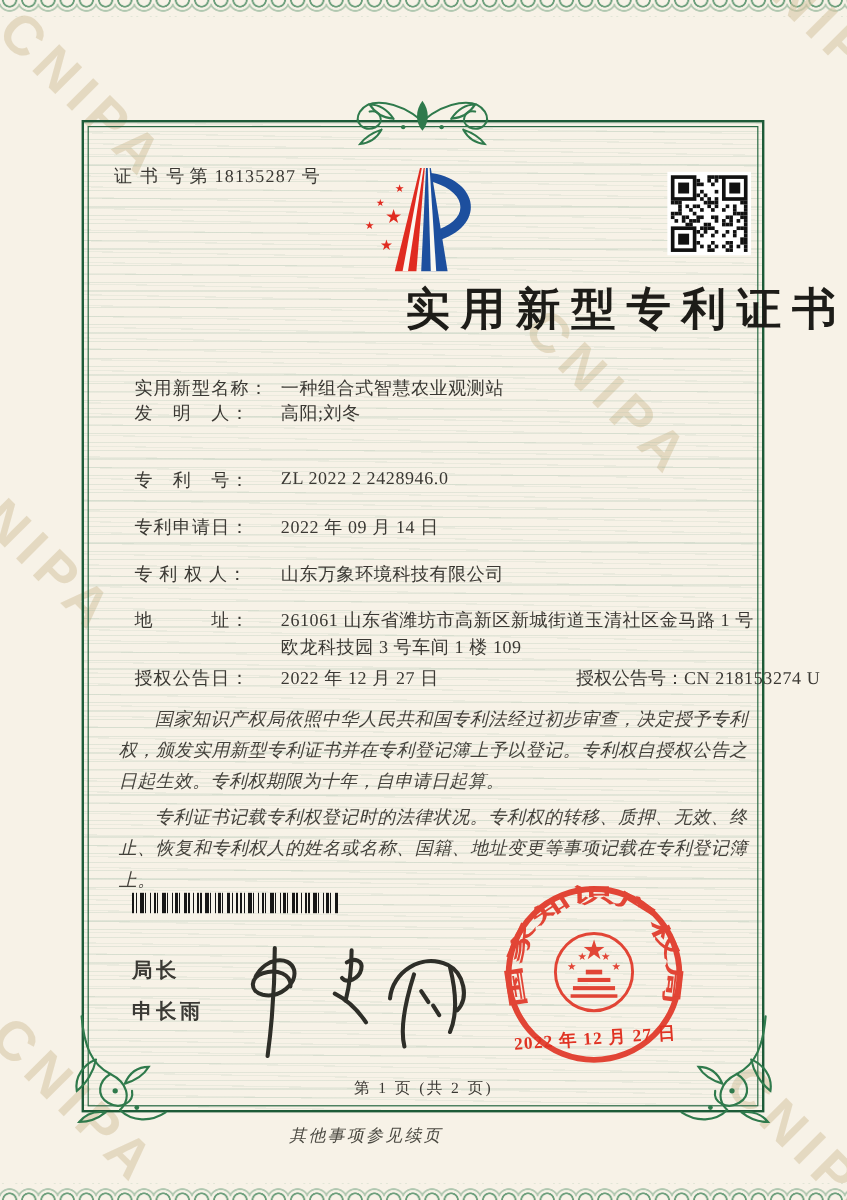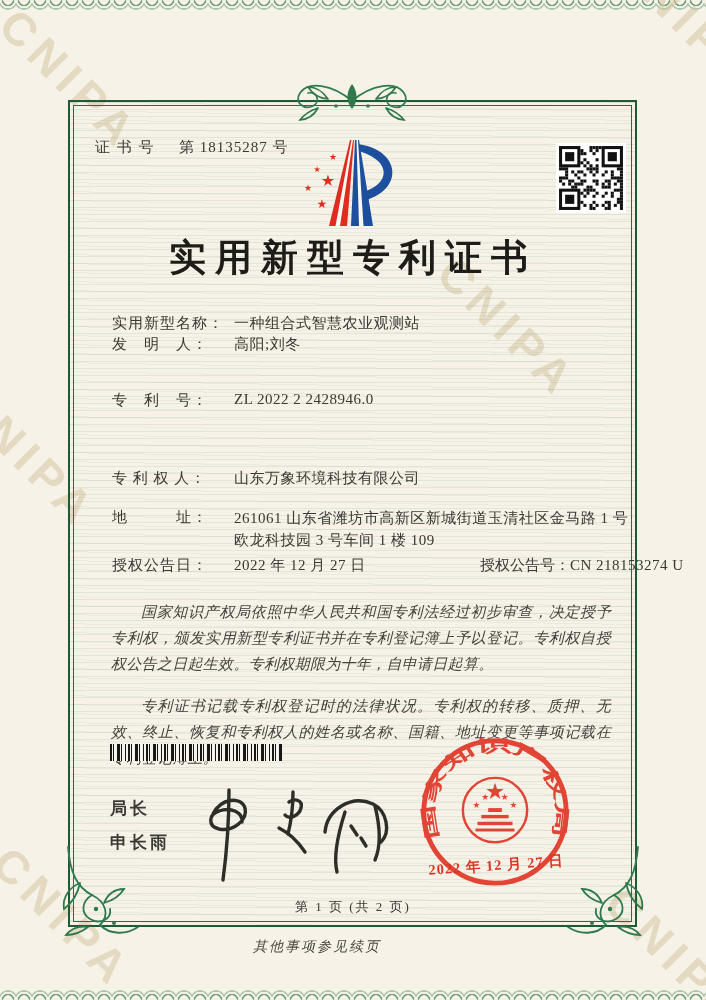--- a/index.html
+++ b/index.html
@@ -34,60 +34,60 @@
     border:2.5px solid #1d5b38;box-sizing:border-box;
     background-image:
       repeating-linear-gradient(180deg, rgba(140,175,152,.20) 0 1px, rgba(0,0,0,0) 1px 7px),
       repeating-linear-gradient(181deg, rgba(140,175,152,.12) 0 1px, rgba(0,0,0,0) 1px 9px);
   }
   .frame-inner{
     position:absolute;left:3px;top:3px;right:3px;bottom:3px;
     border:1px solid #2a6a45;pointer-events:none;
   }
   .cert-no{position:absolute;left:95px;top:138px;font-size:15px;letter-spacing:1.5px;color:#3a3833;}
-  .cert-no .num{margin-left:24px;letter-spacing:1px;}
+  .cert-no .num{margin-left:3px;letter-spacing:1px;}
   .logo{position:absolute;left:297px;top:136px;}
   .qr{position:absolute;left:556px;top:143px;}
   .title{
-    position:absolute;left:0;top:233px;width:706px;text-align:center;
+    position:absolute;left:0;top:233px;width:706px;text-align:right;
     font-size:37px;font-weight:700;letter-spacing:9px;color:#1d1c18;
   }
   .field{position:absolute;left:95px;font-size:15px;color:#3a3833;white-space:nowrap;margin-left:17px;}
   .field .lbl{display:inline-block;width:122px;white-space:pre;letter-spacing:1px;vertical-align:top;}
   .field .val{letter-spacing:.5px;}
   .field.addr{white-space:normal;}
   .field.addr .val{display:inline-block;width:418px;white-space:pre-line;line-height:21.5px;vertical-align:top;}
   .grant-no{position:absolute;left:368px;top:0;}
   .body-text{
     position:absolute;left:95px;top:583px;width:532px;
     font-size:15px;line-height:1.74;color:#44423c;text-align:justify;
     font-style:italic;letter-spacing:.3px;
   }
-  .body-text p{margin:16px;text-indent:2em;}
+  .body-text p{margin:4px;text-indent:2em;}
   .barcode{
     position:absolute;left:110px;top:744px;width:172px;height:17px;
     background:repeating-linear-gradient(90deg,
       #161616 0 2px,#f6f3ea 2px 3px,
       #161616 3px 4px,#f6f3ea 4px 7px,
       #161616 7px 10px,#f6f3ea 10px 11px,
       #161616 11px 12px,#f6f3ea 12px 15px,
       #161616 15px 16px,#f6f3ea 16px 18px);
   }
   .issuer{position:absolute;left:110px;font-family:"Liberation Sans","DejaVu Sans",sans-serif;
     font-weight:700;font-size:17px;letter-spacing:3px;color:#3b3a35;}
   .sig{position:absolute;left:185px;top:778px;}
   .seal{position:absolute;left:417px;top:734px;opacity:.9;}
   .seal-date{
     position:absolute;left:420px;top:856px;width:152px;text-align:center;
     color:#e03323;font-weight:700;font-size:14.5px;letter-spacing:1px;
     transform:rotate(-4deg);white-space:nowrap;
   }
   .page-info{position:absolute;left:0;top:898px;width:706px;text-align:center;
     font-size:13px;letter-spacing:2px;color:#3a3833;}
-  .footer-note{position:absolute;left:16px;top:938px;width:602px;text-align:center;
+  .footer-note{position:absolute;left:4px;top:938px;width:602px;text-align:center;
     font-size:14px;font-style:italic;letter-spacing:2px;color:#4a4841;}
   .ornament{position:absolute;pointer-events:none;}
   .orn-top{left:262px;top:76px;}
   .orn-bl{left:52px;top:843px;}
   .orn-br{left:562px;top:843px;transform:scaleX(-1);}
 </style>
 </head>
 <body>
 
 <div class="page">
@@ -307,20 +307,23 @@
 
   <div class="field" style="top:314px;">
     <span class="lbl">实用新型名称：</span><span class="val">一种组合式智慧农业观测站</span>
   </div>
   <div class="field" style="top:335px;">
     <span class="lbl">发　明　人：</span><span class="val">高阳;刘冬</span>
   </div>
   <div class="field" style="top:391px;">
     <span class="lbl">专　利　号：</span><span class="val">ZL 2022 2 2428946.0</span>
   </div>
+  <div class="field" style="top:430px;">
+    <span class="lbl">专利申请日：</span><span class="val">2022 年 09 月 14 日</span>
+  </div>
   <div class="field" style="top:469px;">
     <span class="lbl">专 利 权 人：</span><span class="val">山东万象环境科技有限公司</span>
   </div>
   <div class="field addr" style="top:508px;">
     <span class="lbl">地　　　址：</span><span class="val">261061 山东省潍坊市高新区新城街道玉清社区金马路 1 号
 欧龙科技园 3 号车间 1 楼 109</span>
   </div>
   <div class="field" style="top:556px;width:532px;">
     <span class="lbl">授权公告日：</span><span class="val">2022 年 12 月 27 日</span>
     <span class="grant-no">

